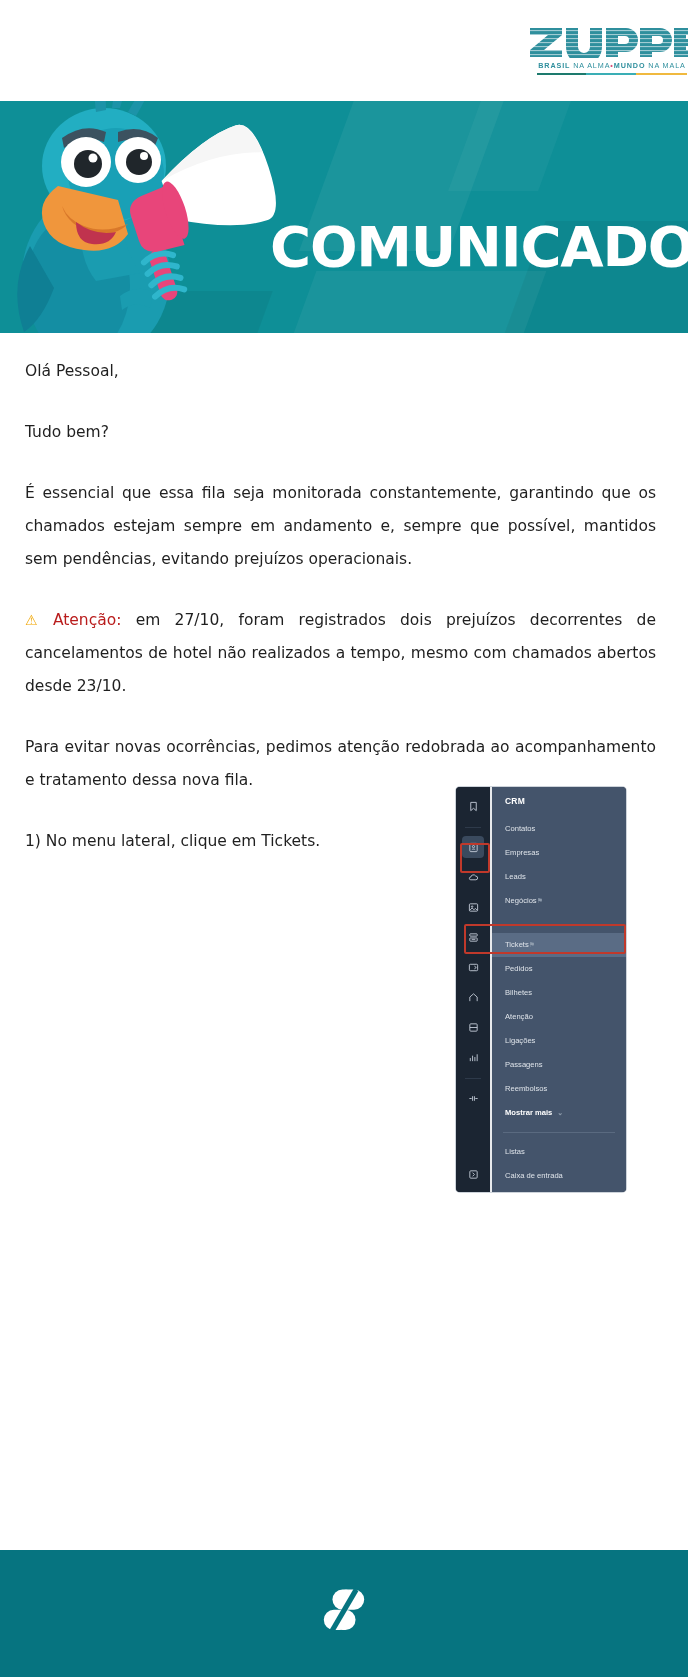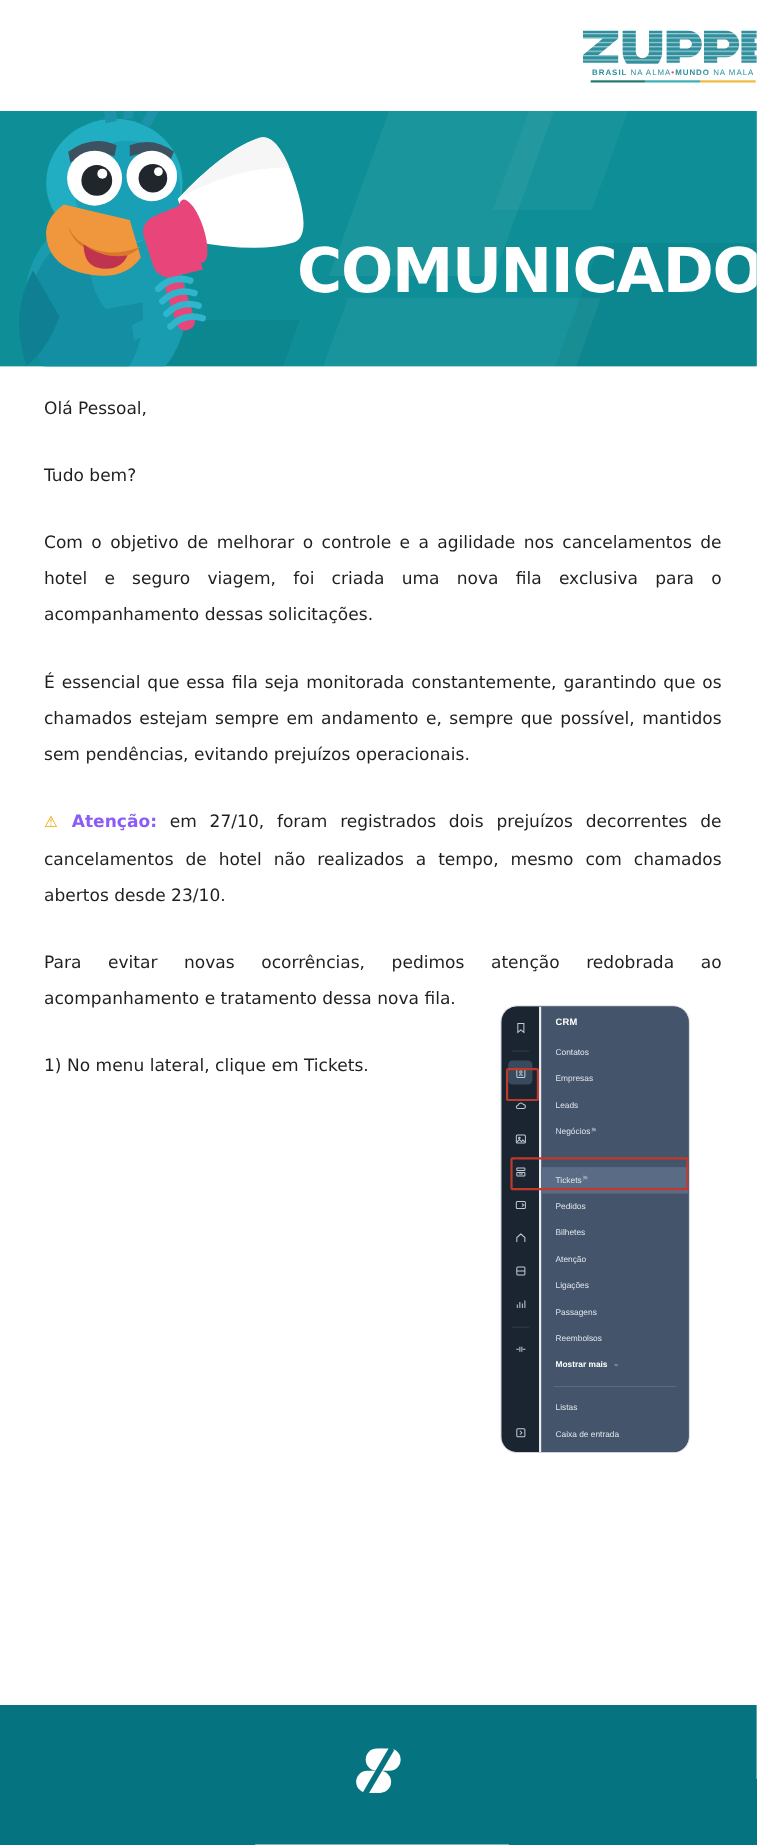--- a/index.html
+++ b/index.html
@@ -93,54 +93,54 @@
     color: #ffffff;
     line-height: 1;
     white-space: nowrap;
   }
 
   
   .mascot { position: absolute; left: 0; top: -55px; width: 300px; height: 300px; }
 
   
   .content {
-    padding: 22px 32px 0 40px;
+    padding: 22px 32px 0 25px;
   }
   p.para {
     font-family: "DejaVu Sans", sans-serif;
     font-size: 15.5px;
     line-height: 33px;
     color: #1f1f1f;
     margin: 0 0 28px 0;
     text-align: justify;
     text-justify: inter-word;
   }
   p.para.noj { text-align: left; }
   .warn-icon {
     color: #f0a500;
     font-size: 14px;
     margin-right: 6px;
   }
   .attn {
-    color: #8b5cf6;
-    font-weight: 700;
+    color: #b91c1c;
+    font-weight: 400;
   }
 
   
   .step-wrap {
     position: relative;
   }
   .crm-shot {
     position: absolute;
     right: 30px;
     top: -38px;
     width: 170px;
     height: 405px;
     background: #1f2937;
-    border-radius: 14px;
+    border-radius: 4px;
     display: flex;
     overflow: hidden;
     box-shadow: 0 0 0 1px #cdd3da;
   }
   .crm-rail {
     width: 34px;
     background: #1b2532;
     padding-top: 8px;
     display: flex;
     flex-direction: column;
@@ -348,21 +348,20 @@
 
   <div class="hero-title">COMUNICADO</div>
 </div>
 
 <div class="content">
 
   <p class="para noj">Olá Pessoal,</p>
 
   <p class="para noj">Tudo bem?</p>
 
-  <p class="para">Com o objetivo de melhorar o controle e a agilidade nos cancelamentos de hotel e seguro viagem, foi criada uma nova fila exclusiva para o acompanhamento dessas solicitações.</p>
 
   <p class="para">É essencial que essa fila seja monitorada constantemente, garantindo que os chamados estejam sempre em andamento e, sempre que possível, mantidos sem pendências, evitando prejuízos operacionais.</p>
 
   <p class="para">
     <span class="warn-icon">⚠</span><span class="attn">Atenção:</span><span> em 27/10, foram registrados dois prejuízos decorrentes de cancelamentos de hotel não realizados a tempo, mesmo com chamados abertos desde 23/10.</span>
   </p>
 
   <p class="para">Para evitar novas ocorrências, pedimos atenção redobrada ao acompanhamento e tratamento dessa nova fila.</p>
 
   <div class="step-wrap">

